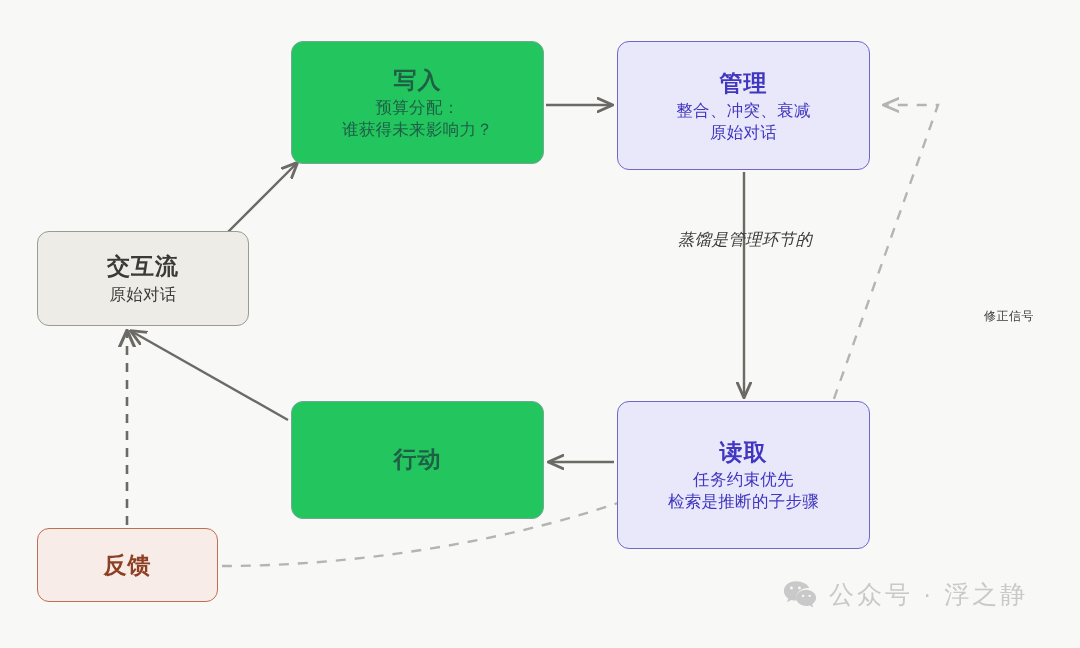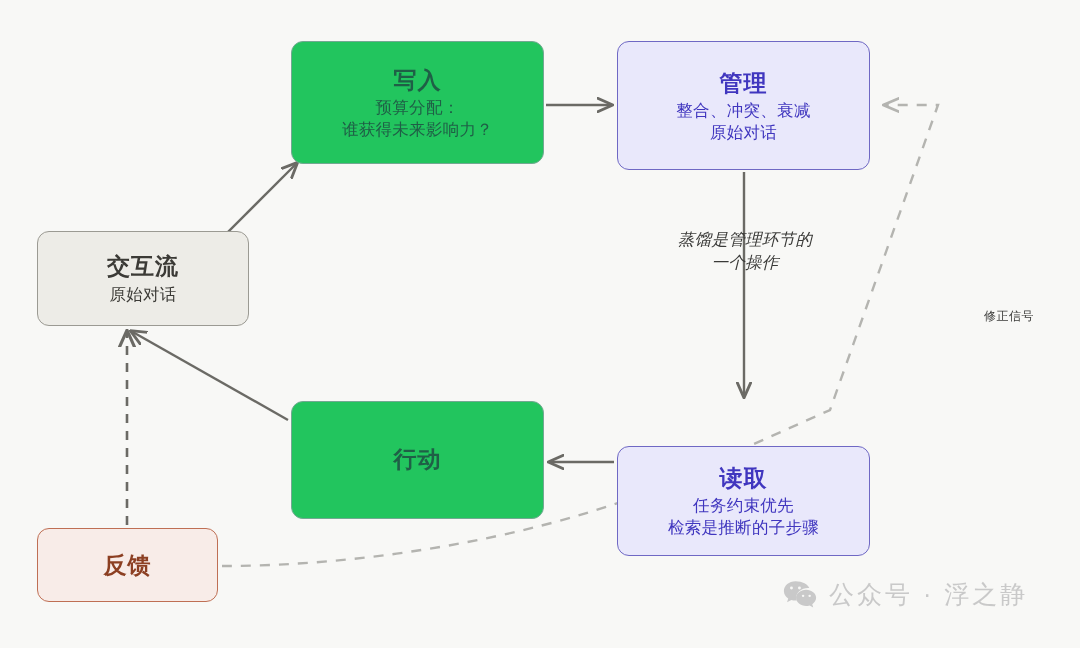--- a/index.html
+++ b/index.html
@@ -75,25 +75,24 @@
     border-color: #9b9a93;
     color: #3b3a36;
   }
   #node-act {
     left: 291px; top: 401px; width: 253px; height: 118px;
     background: #22c55e;
     border-color: #73a892;
     color: #1f5f46;
   }
   #node-read {
-    left: 617px; top: 401px; width: 253px; height: 110px;
+    left: 617px; top: 401px; width: 253px; height: 148px;
     background: #e9e8fb;
     border-color: #6f68c4;
     color: #4036bf;
-    margin-top: 45px;
   }
   #node-feedback {
     left: 37px; top: 528px; width: 181px; height: 74px;
     background: #f8ece8;
     border-color: #bf6f54;
     color: #8c3f22;
   }
   #node-feedback .title { margin-bottom: 0; }
 
   
@@ -201,21 +200,20 @@
       <span class="ln">检索是推断的子步骤</span>
     </div>
   </div>
 
   <div class="node" id="node-feedback">
     <div class="title">反馈</div>
   </div>
 
   <div class="edge-label" id="label-distill">
     <span class="ln">蒸馏是管理环节的</span>
-    <span class="ln">一个操作</span>
   </div>
 
   <div class="edge-label" id="label-correction">修正信号</div>
 
   <div id="watermark">
     <span class="wm-icon">
       <svg viewBox="0 0 36 32" width="34" height="30">
         <g fill="#c9c9c9">
           <path d="M13.2 1.2C6.3 1.2 0.8 5.9 0.8 11.6c0 3.2 1.8 6.1 4.6 8L4.2 23.6l4.6-2.4c1.4 0.4 2.9 0.6 4.4 0.6
                    0.4 0 0.8 0 1.2-0.05 -0.3-0.9-0.45-1.85-0.45-2.8 0-5.8 5.6-10.5 12.55-10.5 0.5 0 0.95 0.03 1.4 0.08

